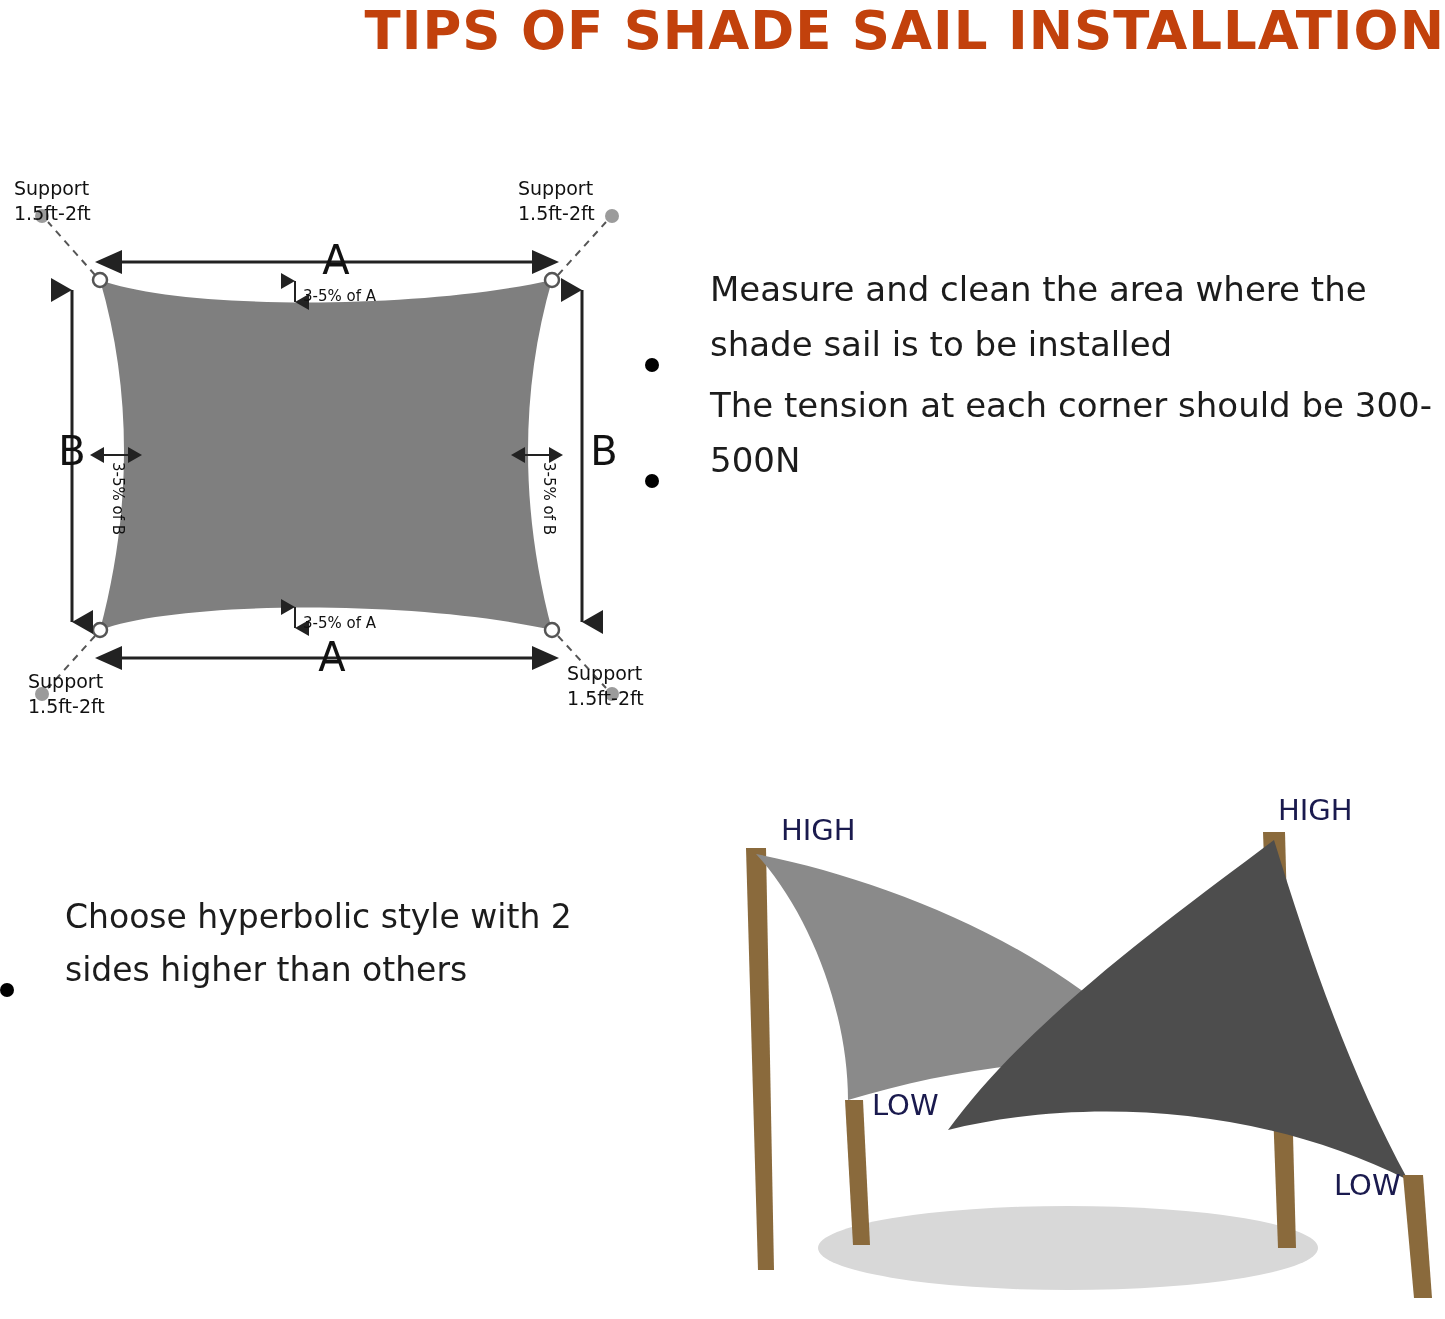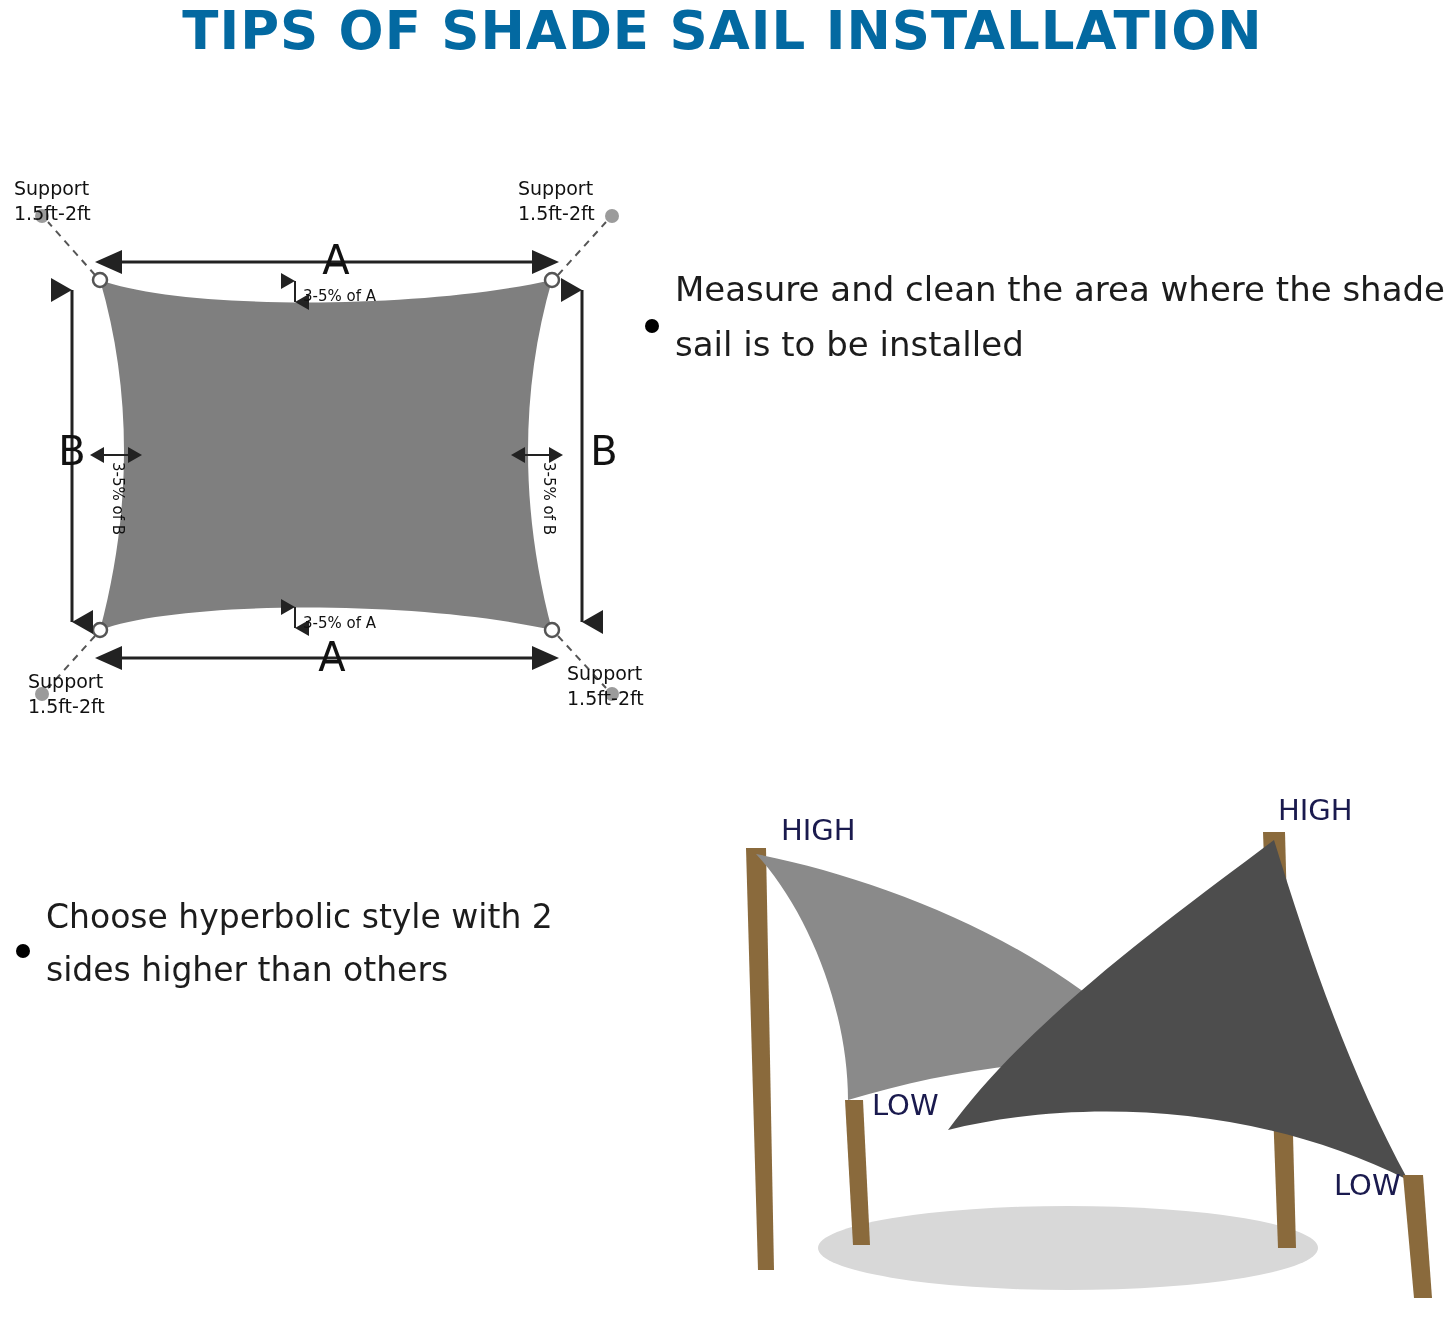--- a/index.html
+++ b/index.html
@@ -15,26 +15,26 @@
     color: #1a1a1a;
     overflow: hidden;
   }
 
   
   .title {
     position: absolute;
     top: 0px;
     left: 0;
     width: 1445px;
-    text-align: center;
+    text-align: right;
     font-family: "DejaVu Sans", sans-serif;
     font-weight: bold;
     font-size: 53px;
     letter-spacing: 1px;
-    color: #0369a1;
+    color: #c2410c;
     white-space: nowrap;
   }
 
   
   .diagram-top {
     position: absolute;
     left: 0px;
     top: 150px;
     width: 660px;
     height: 580px;
@@ -43,22 +43,23 @@
 
   
   .list-right {
     position: absolute;
     left: 645px;
     top: 262px;
     width: 800px;
   }
   .bullet-row {
     display: flex;
-    align-items: center;
+    align-items: flex-end;
     margin-bottom: 6px;
+    gap: 35px;
   }
   .bullet-dot {
     flex: 0 0 auto;
     width: 14px;
     height: 14px;
     border-radius: 50%;
     background: #000;
     margin-top: 18px;
     margin-right: 16px;
   }
@@ -68,21 +69,20 @@
     color: #1c1c1c;
     letter-spacing: 0px;
   }
 
   
   .list-bottom {
     position: absolute;
     left: 0px;
     top: 890px;
     width: 630px;
-    padding-left: 16px;
   }
   .list-bottom .bullet-dot { margin-top: 16px; }
   .list-bottom .bullet-text {
     font-size: 33px;
     line-height: 1.62;
   }
 
   
   .diagram-bottom {
     position: absolute;
@@ -177,20 +177,24 @@
     <text x="567" y="530" font-family="DejaVu Sans, sans-serif" font-size="19" fill="#111">Support</text>
     <text x="567" y="555" font-family="DejaVu Sans, sans-serif" font-size="19" fill="#111">1.5ft-2ft</text>
   </svg>
 </div>
 
 <div class="list-right">
   <div class="bullet-row">
     <span class="bullet-dot"></span>
     <span class="bullet-text">Measure and clean the area where the shade sail is to be installed</span>
   </div>
+  <div class="bullet-row">
+    <span class="bullet-dot"></span>
+    <span class="bullet-text">The tension at each corner should be 300-500N</span>
+  </div>
 </div>
 
 <div class="list-bottom">
   <div class="bullet-row">
     <span class="bullet-dot"></span>
     <span class="bullet-text">Choose hyperbolic style with 2 sides higher than others</span>
   </div>
 </div>
 
 <div class="diagram-bottom">

